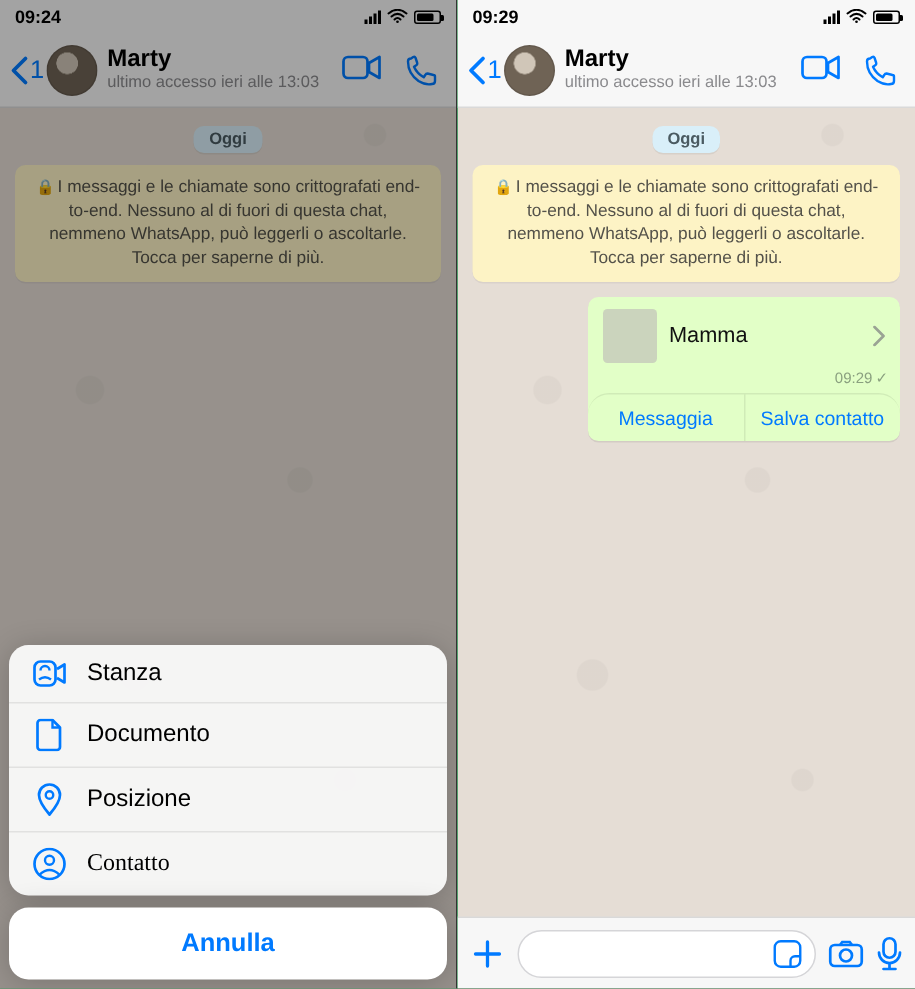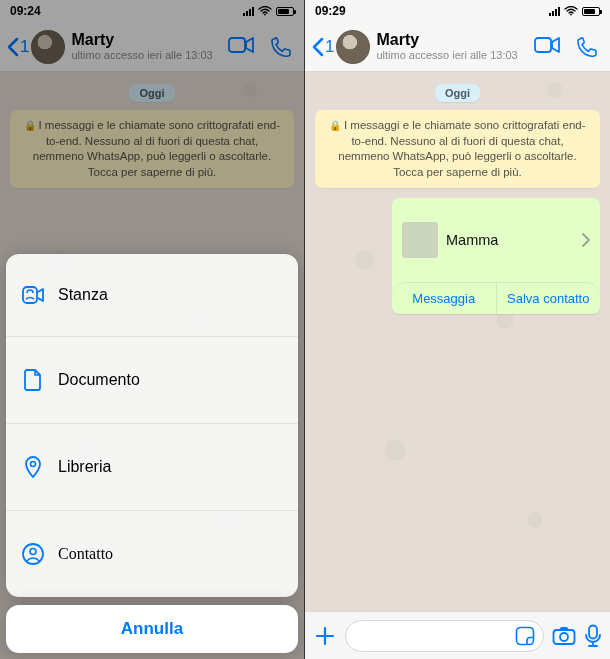--- a/index.html
+++ b/index.html
@@ -98,21 +98,21 @@
     margin: 10px 0 2px auto;
     width: 208px;
     background:#e2ffc7;
     border-radius:7px;
     box-shadow:0 1px 0 rgba(0,0,0,0.08);
     overflow:hidden;
     position:relative;
   }
   .contact-row{
     display:flex; align-items:center; gap:8px;
-    padding:24px 10px;
+    padding:8px 10px;
   }
   .contact-row .thumb{
     width:36px;height:36px;background:#cbd4bd;border-radius:3px;
   }
   .contact-row .cname{ font-size:14.5px; color:#111; flex:1;}
   .contact-row .chev{ color:#9aa394; }
   .time-row{
     text-align:right; font-size:10px; color:#8aa07f;
     padding: 0 8px 4px 0; margin-top:-4px;
   }
@@ -149,21 +149,21 @@
   }
   .sheet{
     background:rgba(248,248,248,0.97);
     border-radius:13px;
     overflow:hidden;
     margin-bottom:8px;
     box-shadow:0 2px 20px rgba(0,0,0,0.2);
   }
   .sheet .row{
     display:flex; align-items:center; gap:14px;
-    padding:32px 16px;
+    padding:10px 16px;
     font-size:16px; color:#000;
     border-bottom:1px solid rgba(0,0,0,0.08);
   }
   .sheet .row:last-child{ border-bottom:none;font-family:Liberation Serif, serif;}
   .sheet .row .ic{ color:#007aff; width:22px; display:flex; justify-content:center;}
   .cancel-btn{
     background:#fff; border-radius:13px;
     text-align:center; padding:14px 0;
     font-size:17px; font-weight:600; color:#007aff;
     box-shadow:0 2px 20px rgba(0,0,0,0.2);
@@ -253,21 +253,21 @@
         </span>
         <span>Documento</span>
       </div>
       <div class="row">
         <span class="ic">
           <svg width="18" height="22">
               <path d="M9 21 C3 14 2 10 2 8 a7 7 0 0 1 14 0 c0 2 -1 6 -7 13 z" stroke="#007aff" stroke-width="1.8" fill="none"></path>
               <circle cx="9" cy="8" r="2.5" stroke="#007aff" stroke-width="1.6" fill="none"></circle>
             </svg>
         </span>
-        <span>Libreria</span>
+        <span>Posizione</span>
       </div>
       <div class="row">
         <span class="ic">
           <svg width="22" height="22">
               <circle cx="11" cy="11" r="10" stroke="#007aff" stroke-width="1.8" fill="none"></circle>
               <circle cx="11" cy="8.5" r="3" stroke="#007aff" stroke-width="1.6" fill="none"></circle>
               <path d="M4.5 18 q6.5 -6 13 0" stroke="#007aff" stroke-width="1.6" fill="none"></path>
             </svg>
         </span>
         <span>Contatto</span>
@@ -335,20 +335,23 @@
     <div class="contact-bubble">
       <div class="contact-row">
         <div class="thumb"></div>
         <div class="cname">Mamma</div>
         <span class="chev">
           <svg width="8" height="14">
               <path d="M1 1 L7 7 L1 13" stroke="#9aa394" stroke-width="1.8" fill="none" stroke-linecap="round" stroke-linejoin="round"></path>
             </svg>
         </span>
       </div>
+      <div class="time-row">
+        <span>09:29</span><span class="tick">✓</span>
+      </div>
       <div class="action-row">
         <div>Messaggia</div>
         <div>Salva contatto</div>
       </div>
     </div>
   </div>
 
   <div class="input-bar">
     <span>
       <svg width="24" height="24">

